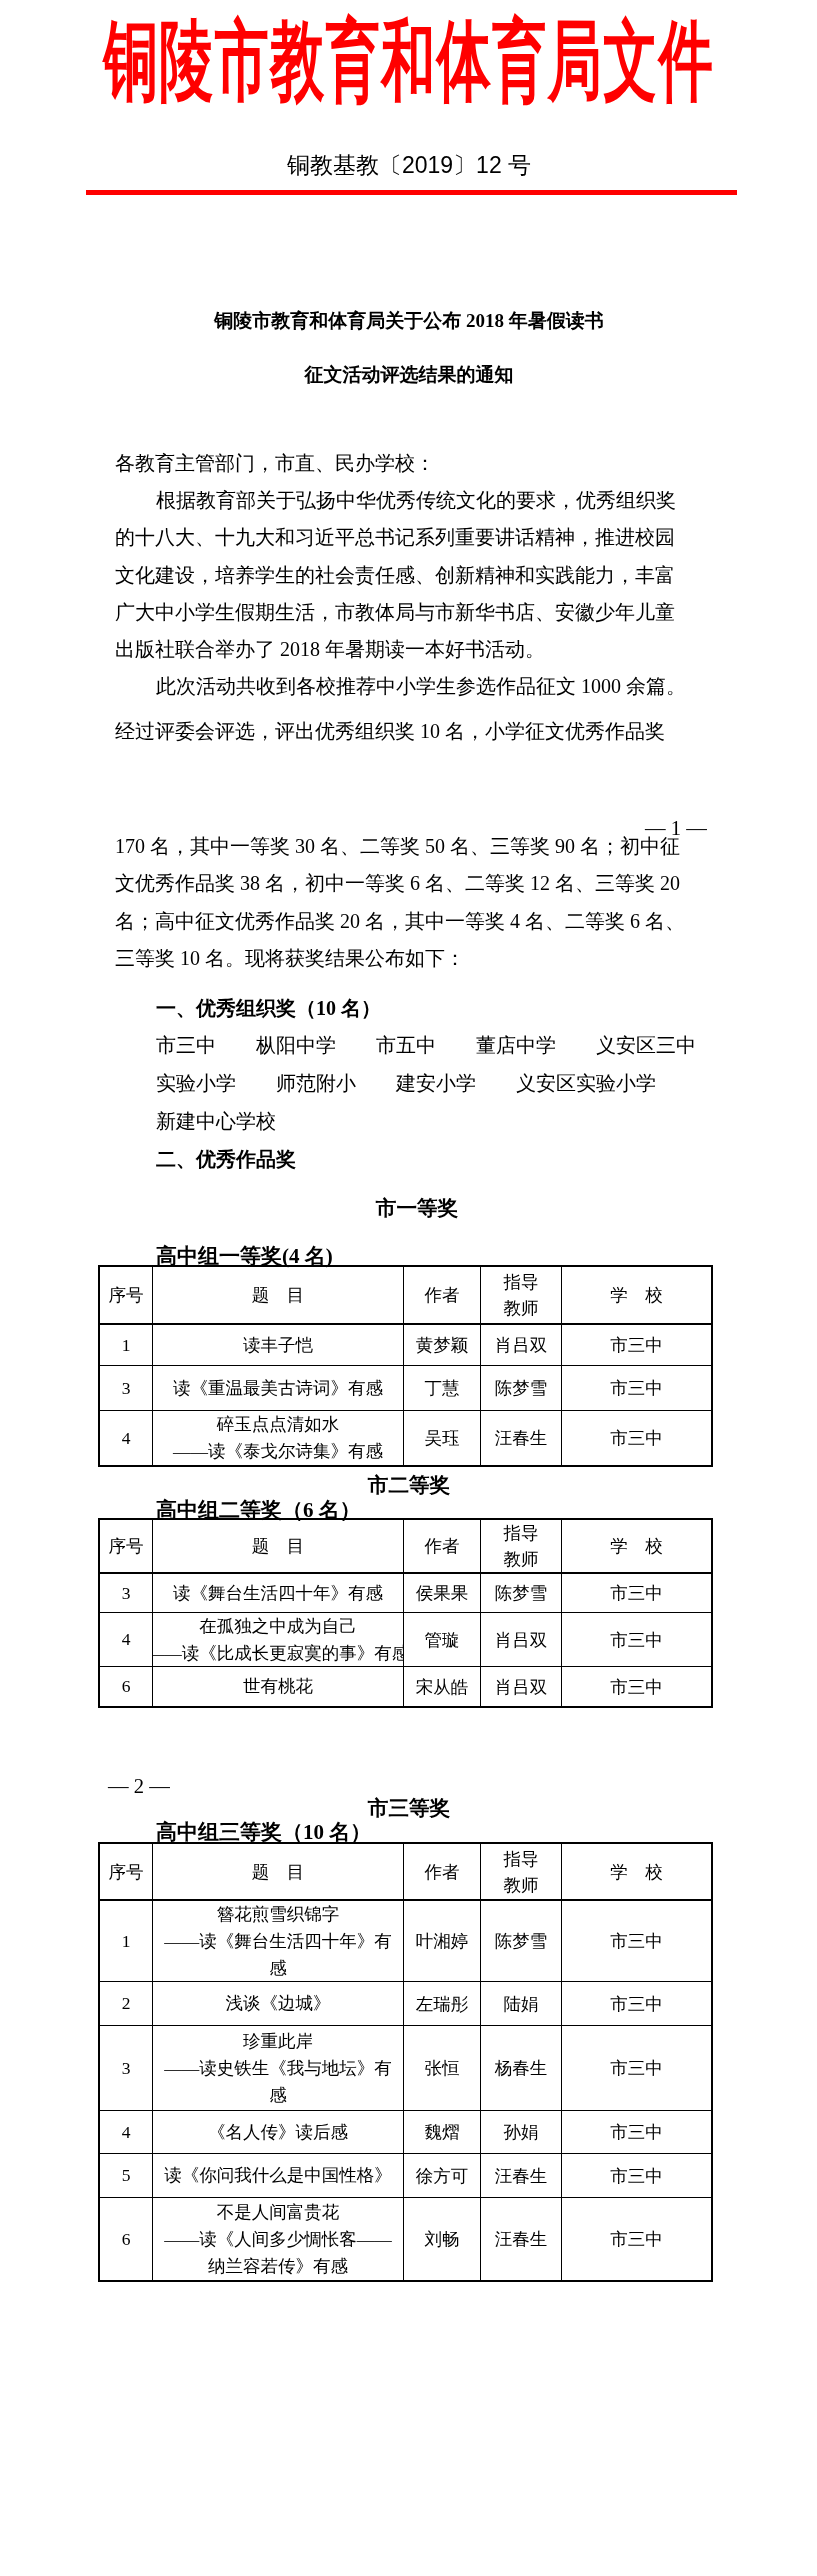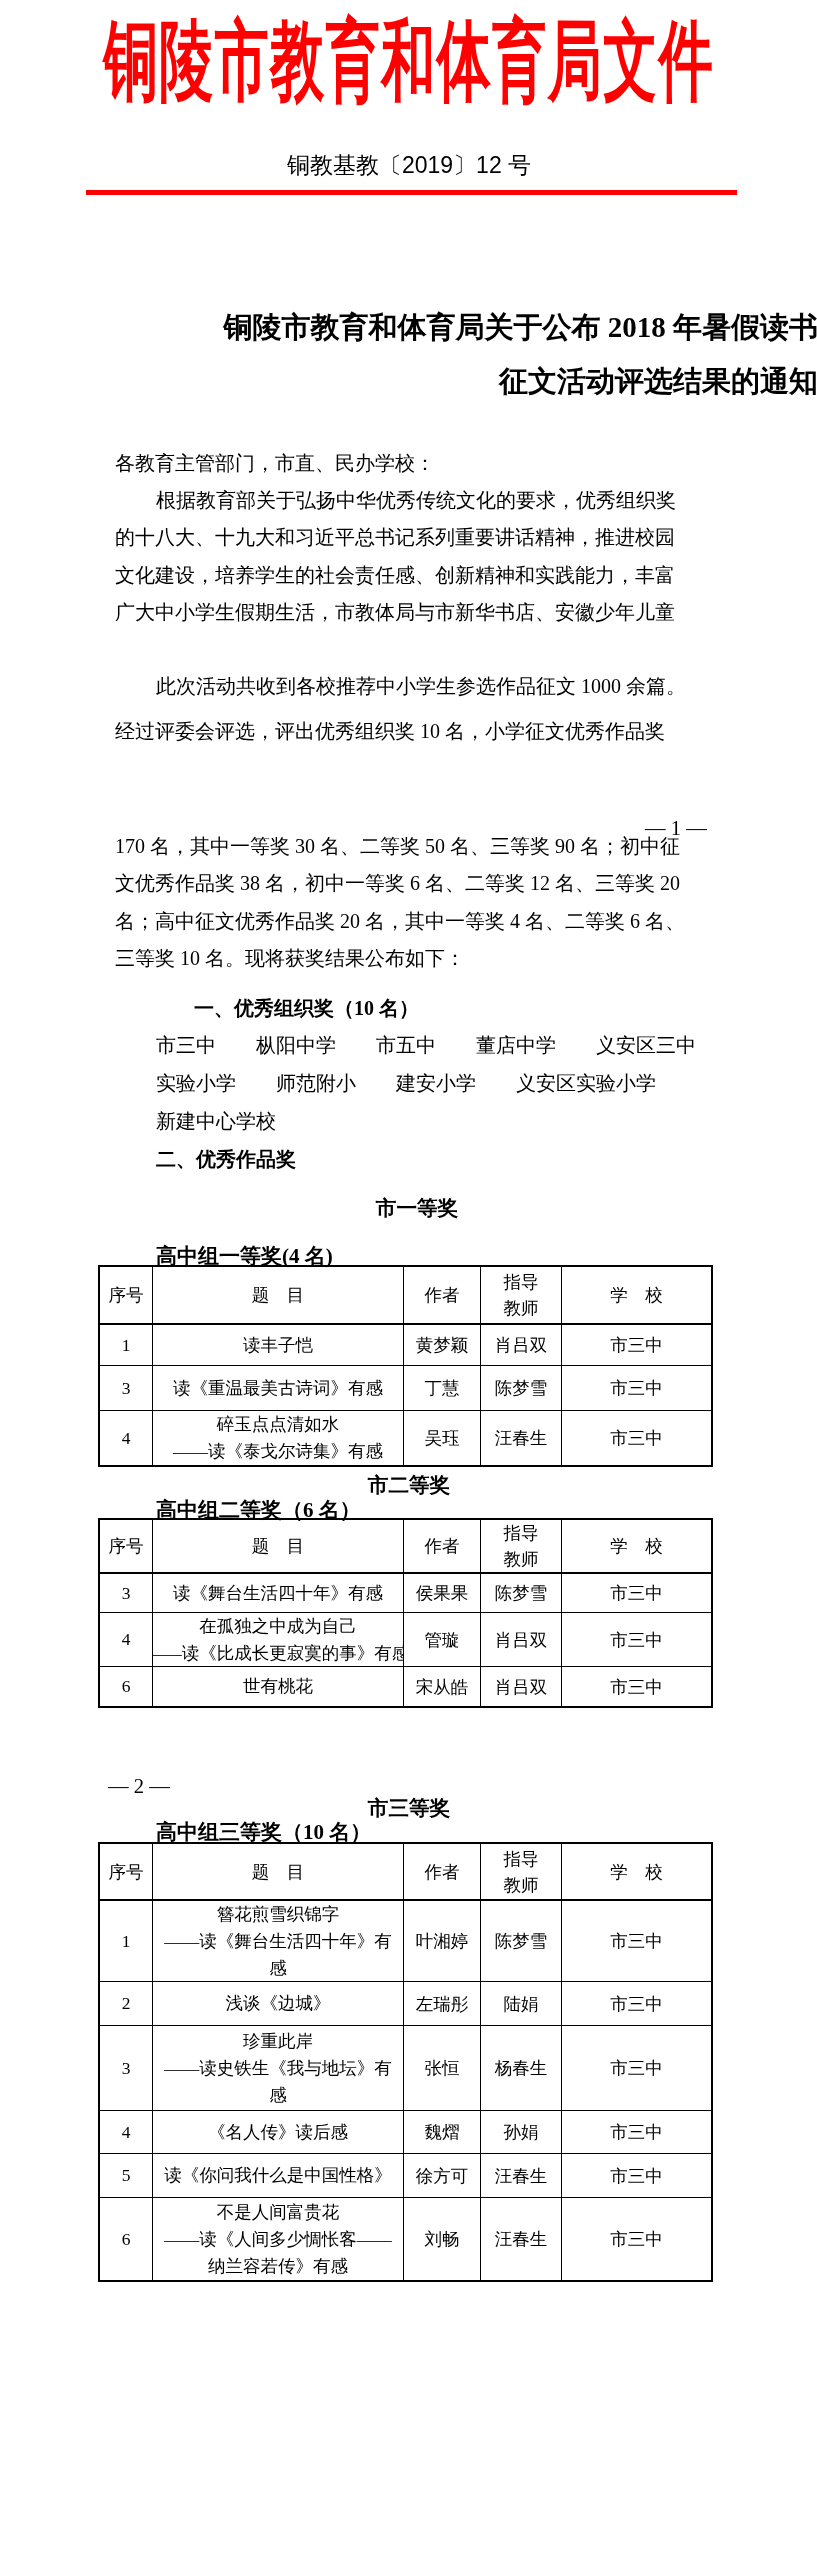--- a/index.html
+++ b/index.html
@@ -4,21 +4,21 @@
 <style>
   html,body{margin:0;padding:0;background:#ffffff;}
   .page{position:relative;width:818px;height:2750px;background:#ffffff;overflow:hidden;
         font-family:"Liberation Serif","DejaVu Serif",serif;color:#000;}
   .abs{position:absolute;}
   .ctr{left:0;right:0;text-align:center;}
   .banner{top:3.1px;font-weight:bold;font-size:54px;color:#ff0000;letter-spacing:1.5px;
           white-space:nowrap;transform:scaleY(1.63);transform-origin:50% 0;}
   .docnum{top:150px;font-size:23px;font-family:"Liberation Sans","DejaVu Sans",sans-serif;}
   .redline{top:190px;left:86px;width:651px;height:5.2px;background:#ff0000;}
-  .doctitle{font-weight:bold;font-size:29px;white-space:nowrap;text-align:right;}
+  .doctitle{font-weight:bold;font-size:19px;white-space:nowrap;}
   .bl{left:115px;font-size:20px;white-space:nowrap;}
   .ind{left:156px;}
   .bold{font-weight:bold;}
   .pgmark{font-size:20.6px;white-space:nowrap;}
   .award{font-size:20.6px;font-weight:bold;}
   .ttitle{left:156px;font-size:21px;font-weight:bold;white-space:nowrap;}
   .tbl{left:98px;width:615px;border:2.1px solid #000;box-sizing:border-box;}
   .trow{display:flex;border-top:1.5px solid #000;box-sizing:border-box;}
   .trow:first-child{border-top:none;}
   .hsep{border-top:2.6px solid #000;}
@@ -41,32 +41,33 @@
 
   <div class="abs ctr doctitle" style="top:308px;">铜陵市教育和体育局关于公布 2018 年暑假读书</div>
   <div class="abs ctr doctitle" style="top:362px;">征文活动评选结果的通知</div>
 
   <div class="abs bl" style="top:450px;">各教育主管部门，市直、民办学校：</div>
 
   <div class="abs bl ind" style="top:487px;">根据教育部关于弘扬中华优秀传统文化的要求，优秀组织奖</div>
   <div class="abs bl" style="top:524px;">的十八大、十九大和习近平总书记系列重要讲话精神，推进校园</div>
   <div class="abs bl" style="top:562px;">文化建设，培养学生的社会责任感、创新精神和实践能力，丰富</div>
   <div class="abs bl" style="top:599px;">广大中小学生假期生活，市教体局与市新华书店、安徽少年儿童</div>
+  <div class="abs bl" style="top:636px;">出版社联合举办了 2018 年暑期读一本好书活动。</div>
 
   <div class="abs bl ind" style="top:673px;">此次活动共收到各校推荐中小学生参选作品征文 1000 余篇。</div>
   <div class="abs bl" style="top:718px;">经过评委会评选，评出优秀组织奖 10 名，小学征文优秀作品奖</div>
 
   <div class="abs pgmark" style="top:817px;left:645px;">— 1 —</div>
 
   <div class="abs bl" style="top:833px;">170 名，其中一等奖 30 名、二等奖 50 名、三等奖 90 名；初中征</div>
   <div class="abs bl" style="top:870px;">文优秀作品奖 38 名，初中一等奖 6 名、二等奖 12 名、三等奖 20</div>
   <div class="abs bl" style="top:908px;">名；高中征文优秀作品奖 20 名，其中一等奖 4 名、二等奖 6 名、</div>
   <div class="abs bl" style="top:945px;">三等奖 10 名。现将获奖结果公布如下：</div>
 
-  <div class="abs bl ind bold" style="top:995px;margin-left:38px;">一、优秀组织奖（10 名）</div>
+  <div class="abs bl ind bold" style="top:995px;">一、优秀组织奖（10 名）</div>
   <div class="abs bl ind" style="top:1032px;">市三中　　枞阳中学　　市五中　　董店中学　　义安区三中</div>
   <div class="abs bl ind" style="top:1070px;">实验小学　　师范附小　　建安小学　　义安区实验小学</div>
   <div class="abs bl ind" style="top:1108px;">新建中心学校</div>
 
   <div class="abs bl ind bold" style="top:1146px;">二、优秀作品奖</div>
 
   <div class="abs ctr award" style="top:1194px;padding-left:16px;">市一等奖</div>
   <div class="abs ttitle" style="top:1242px;">高中组一等奖(4 名)</div>
 
   <div class="abs tbl" style="top:1265px;">

